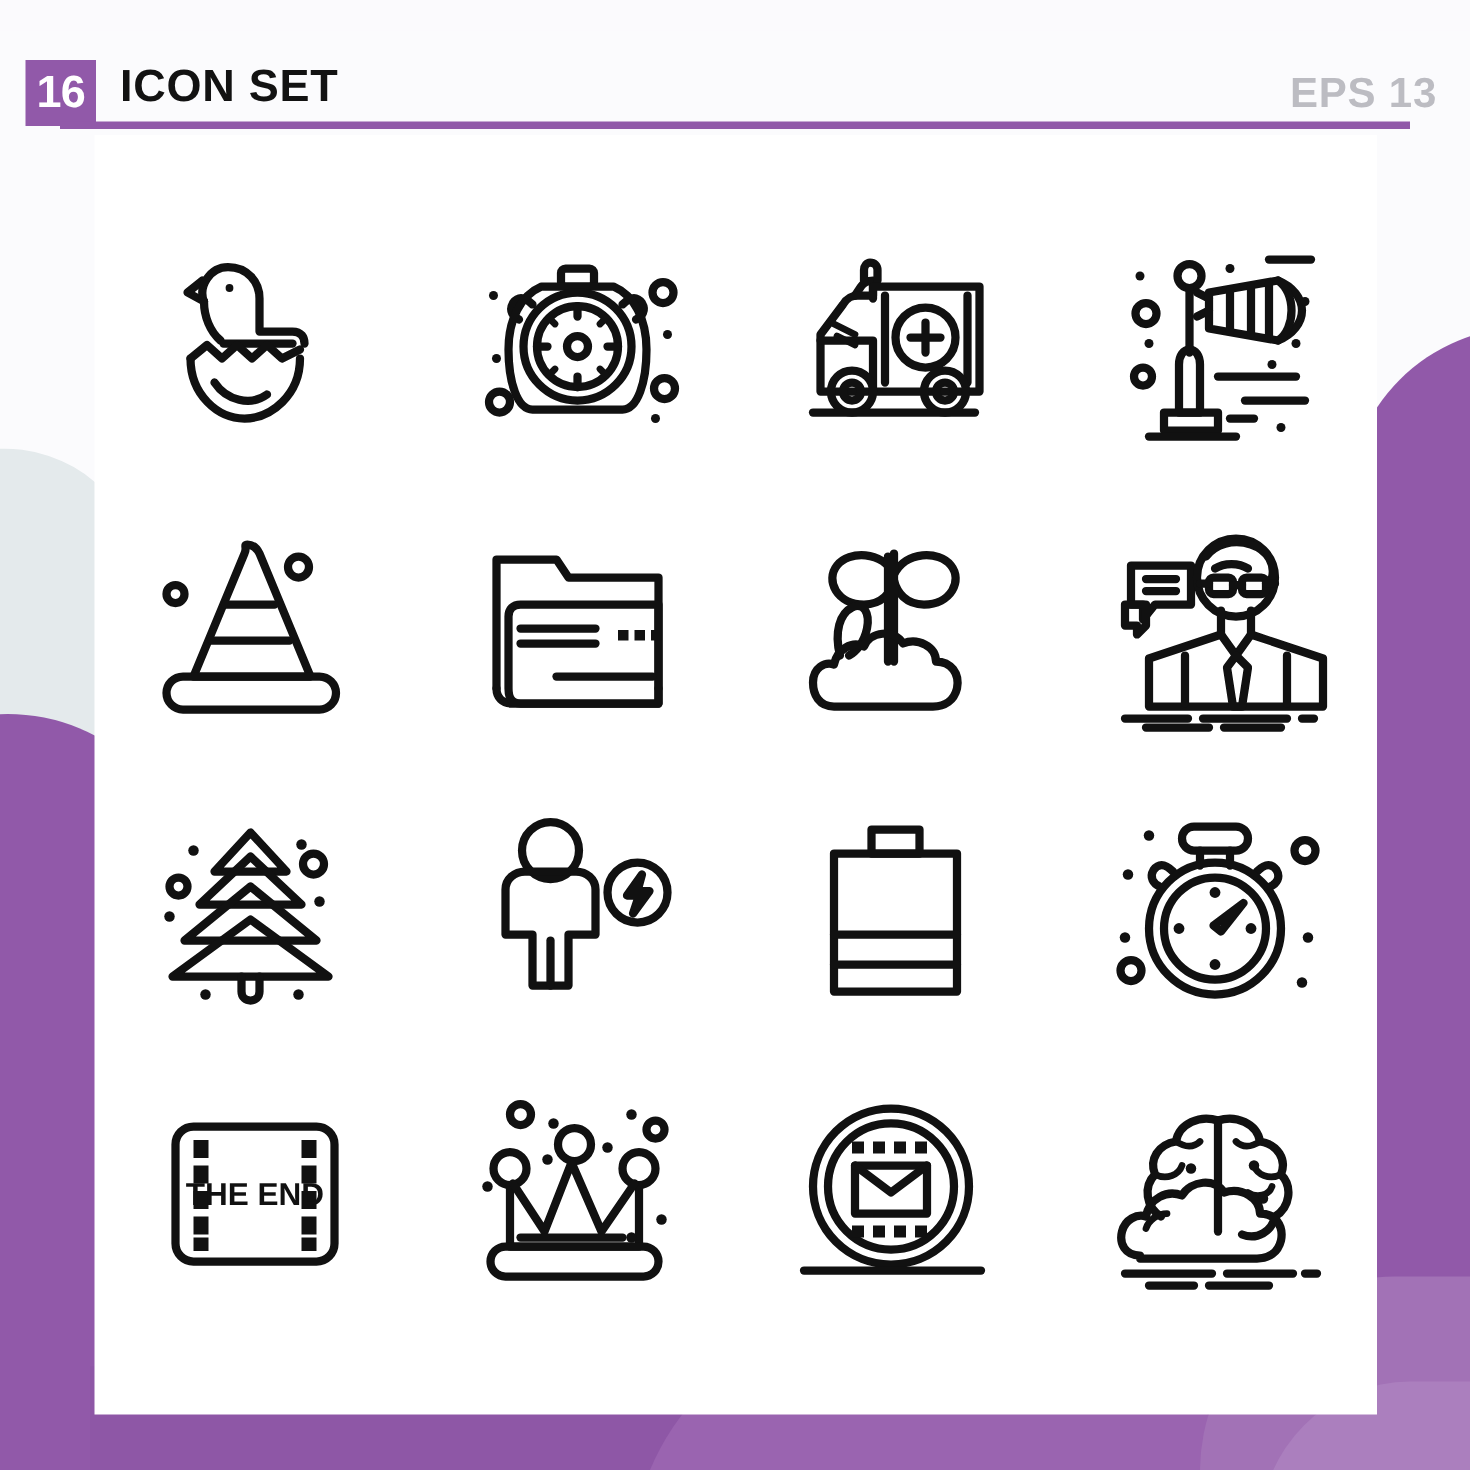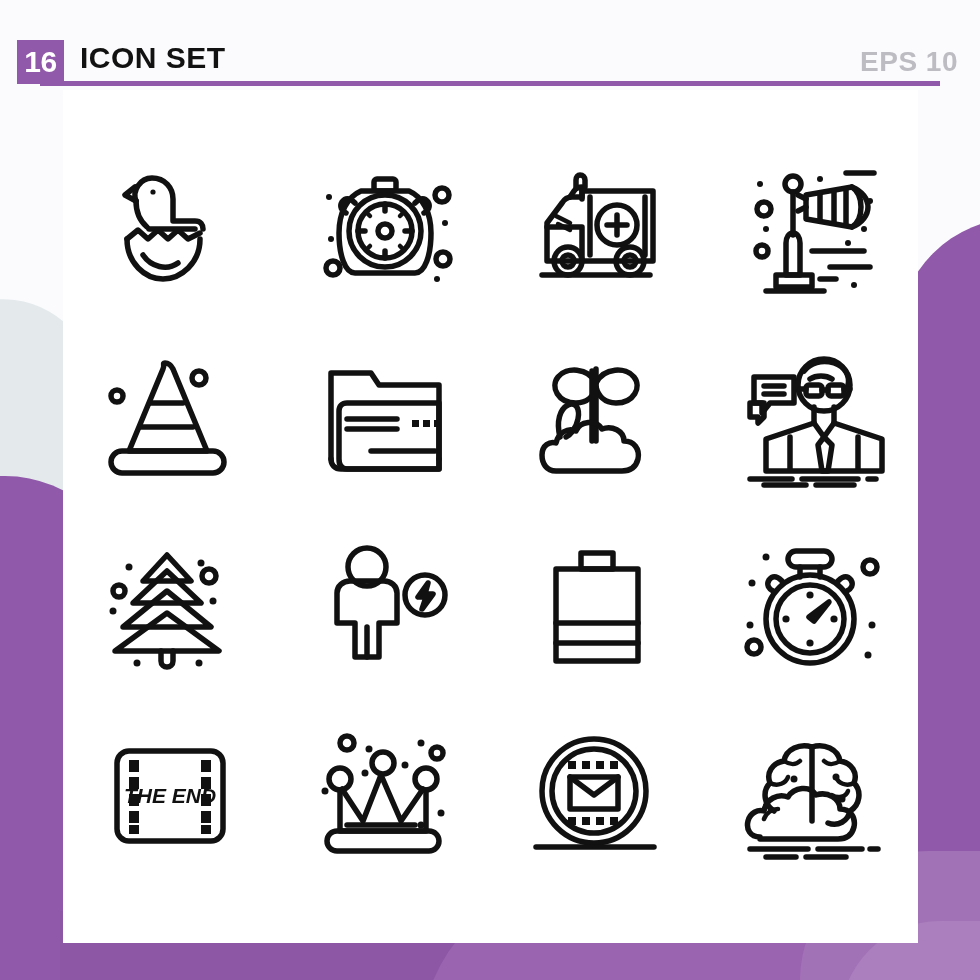--- a/index.html
+++ b/index.html
@@ -123,21 +123,20 @@
     width: 855px; height: 760px;
     display: grid;
     grid-template-columns: repeat(4, 1fr);
     grid-template-rows: repeat(4, 1fr);
     z-index: 3;
   }
   .cell {
     display: flex;
     align-items: center;
     justify-content: center;
-    font-style: italic;
   }
   .cell svg { display: block; }
   .ic { fill: none; stroke: #111111; stroke-width: 5.5;
         stroke-linecap: round; stroke-linejoin: round; }
   .icf { fill: #111111; stroke: none; }
   .icthin { fill: none; stroke: #111111; stroke-width: 4.5;
         stroke-linecap: round; stroke-linejoin: round; }
   .theend {
     font-family: "Liberation Sans", sans-serif;
     font-size: 21px; font-weight: bold; fill: #111111; stroke: none;
@@ -154,21 +153,21 @@
   <div class="blob" id="blob-purple-bottom"></div>
   <div class="blob" id="blob-purple-bottom2"></div>
   <div class="blob" id="blob-purple-bottom3"></div>
   <div class="blob" id="blob-lilac-corner"></div>
 
   <div id="card"></div>
 
   <div id="header">
     <div id="badge">16</div>
     <div id="set-title">ICON SET</div>
-    <div id="eps-label">EPS 10</div>
+    <div id="eps-label">EPS 13</div>
     <div id="header-rule"></div>
   </div>
 
   <div id="grid">
 
     <div class="cell">
       <svg width="150" height="150" viewBox="0 0 150 150">
         <path class="ic" d="M40 36 L30 44 L41 50"></path>
         <path class="ic" d="M41 50 C37 40 45 27 57 27 C70 27 78 37 78 48 L78 70 L100 70 C106 70 108 74 108 78"></path>
         <path class="ic" d="M41 50 C41 60 45 70 52 76"></path>

